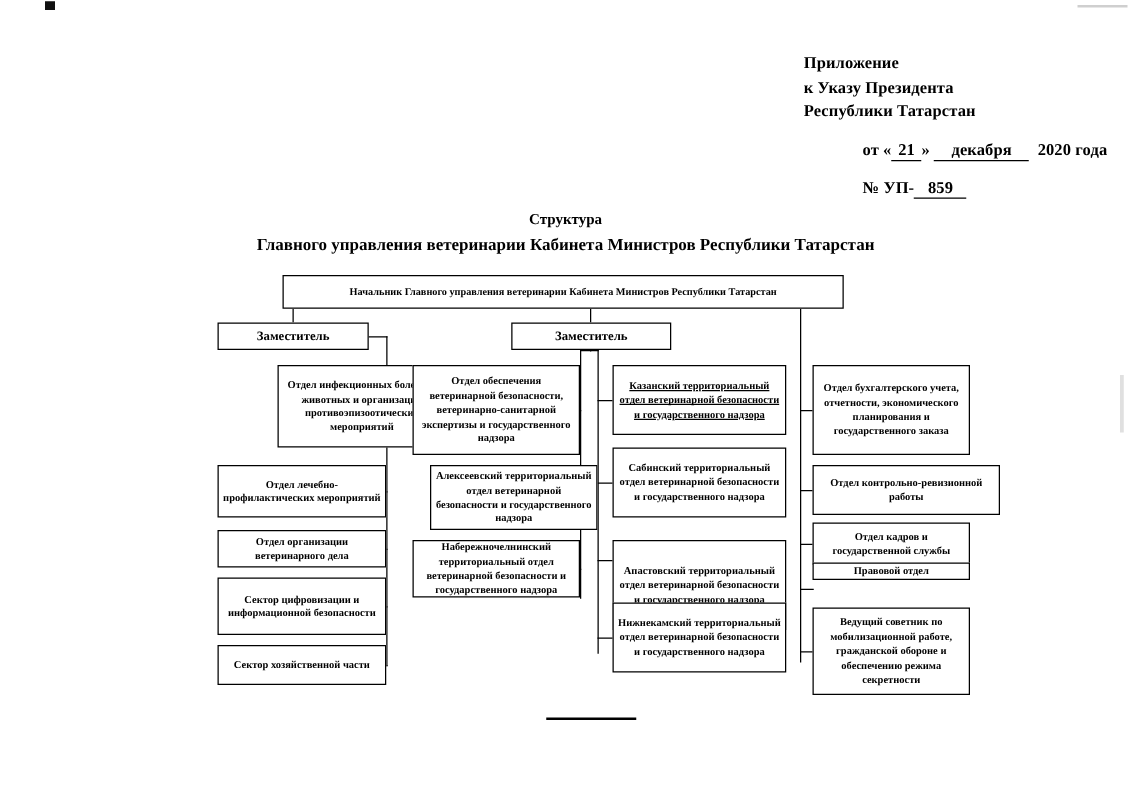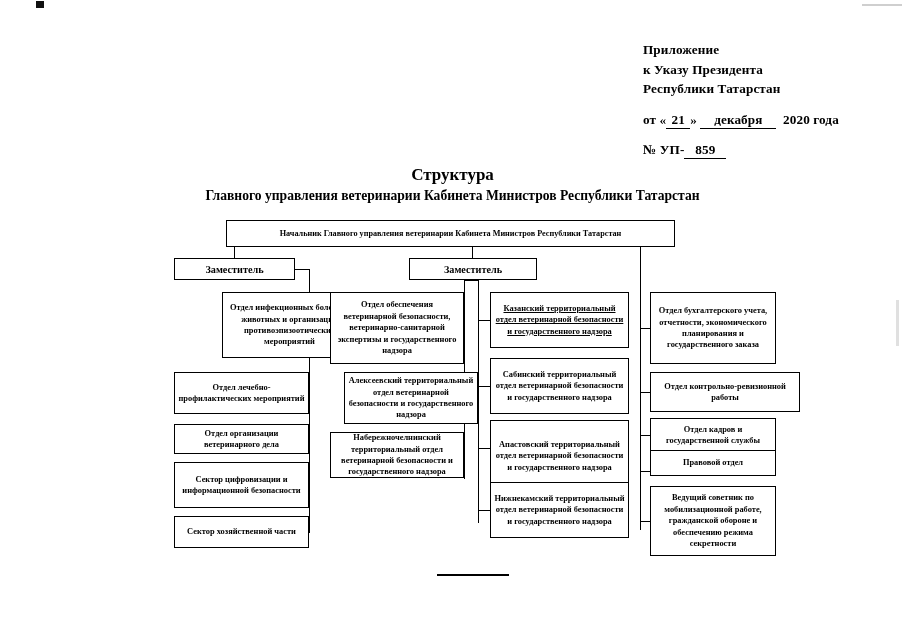--- a/index.html
+++ b/index.html
@@ -36,41 +36,41 @@
     position: absolute;
     left: 643px;
     top: 40px;
     width: 250px;
     font-size: 13.2px;
     font-weight: bold;
     line-height: 19.5px;
     letter-spacing: 0.1px;
   }
   #doc-header .ln { white-space: nowrap; }
-  #doc-header .spaced { margin-top: 11px; }
+  #doc-header .spaced { margin-top: 11px; margin-left: 47px; }
   .ul {
     display: inline-block;
     border-bottom: 1.3px solid #000;
     text-align: center;
     line-height: 16px;
   }
   .ul.w-day   { min-width: 24px; }
   .ul.w-month { min-width: 76px; }
   .ul.w-num   { min-width: 42px; }
 
   
   #title-block {
     position: absolute;
     left: 0;
     top: 166px;
     width: 905px;
     text-align: center;
   }
   #title-line-1 {
-    font-size: 17px;
+    font-size: 12px;
     font-weight: bold;
     line-height: 18px;
   }
   #title-line-2 {
     font-size: 13.6px;
     font-weight: bold;
     line-height: 18px;
     margin-top: 3px;
   }
 
@@ -229,41 +229,41 @@
     </div>
     <div class="conn h" style="top: 455px; left: 464px; width: 1px;"></div>
     <div class="node node-col" style="left: 490px; top: 292px; width: 139px; height: 56px; text-decoration: underline;">
       <span>Казанский территориальный отдел ветеринарной безопасности и государственного надзора</span>
     </div>
     <div class="conn h" style="top: 320px; left: 478px; width: 13px;"></div>
     <div class="node node-col" style="left: 490px; top: 358px; width: 139px; height: 56px;">
       <span>Сабинский территориальный отдел ветеринарной безопасности и государственного надзора</span>
     </div>
     <div class="conn h" style="top: 386px; left: 478px; width: 13px;"></div>
-    <div class="node node-col" style="left: 490px; top: 420px; width: 139px; height: 72px;">
+    <div class="node node-col" style="left: 490px; top: 432px; width: 139px; height: 72px;">
       <span>Апастовский территориальный отдел ветеринарной безопасности и государственного надзора</span>
     </div>
     <div class="conn h" style="top: 448px; left: 478px; width: 13px;"></div>
     <div class="node node-col" style="left: 490px; top: 482px; width: 139px; height: 56px;">
       <span>Нижнекамский территориальный отдел ветеринарной безопасности и государственного надзора</span>
     </div>
     <div class="conn h" style="top: 510px; left: 478px; width: 13px;"></div>
     <div class="node node-col" style="left: 650px; top: 292px; width: 126px; height: 72px;">
       <span>Отдел бухгалтерского учета, отчетности, экономического планирования и государственного заказа</span>
     </div>
     <div class="conn h" style="top: 328px; left: 640px; width: 11px;"></div>
     <div class="node node-col" style="left: 650px; top: 372px; width: 150px; height: 40px;">
       <span>Отдел контрольно-ревизионной работы</span>
     </div>
     <div class="conn h" style="top: 392px; left: 640px; width: 11px;"></div>
     <div class="node node-col" style="left: 650px; top: 418px; width: 126px; height: 34px;">
       <span>Отдел кадров и государственной службы</span>
     </div>
     <div class="conn h" style="top: 435px; left: 640px; width: 11px;"></div>
-    <div class="node node-col" style="left: 650px; top: 450px; width: 126px; height: 26px; justify-content: center;">
+    <div class="node node-col" style="left: 650px; top: 450px; width: 126px; height: 14px; justify-content: center;">
       <span>Правовой отдел</span>
     </div>
     <div class="conn h" style="top: 471px; left: 640px; width: 11px;"></div>
     <div class="node node-col" style="left: 650px; top: 486px; width: 126px; height: 70px;">
       <span>Ведущий советник по мобилизационной работе, гражданской обороне и обеспечению режима секретности</span>
     </div>
     <div class="conn h" style="top: 521px; left: 640px; width: 11px;"></div>
   </div>
 
 </body></html>

